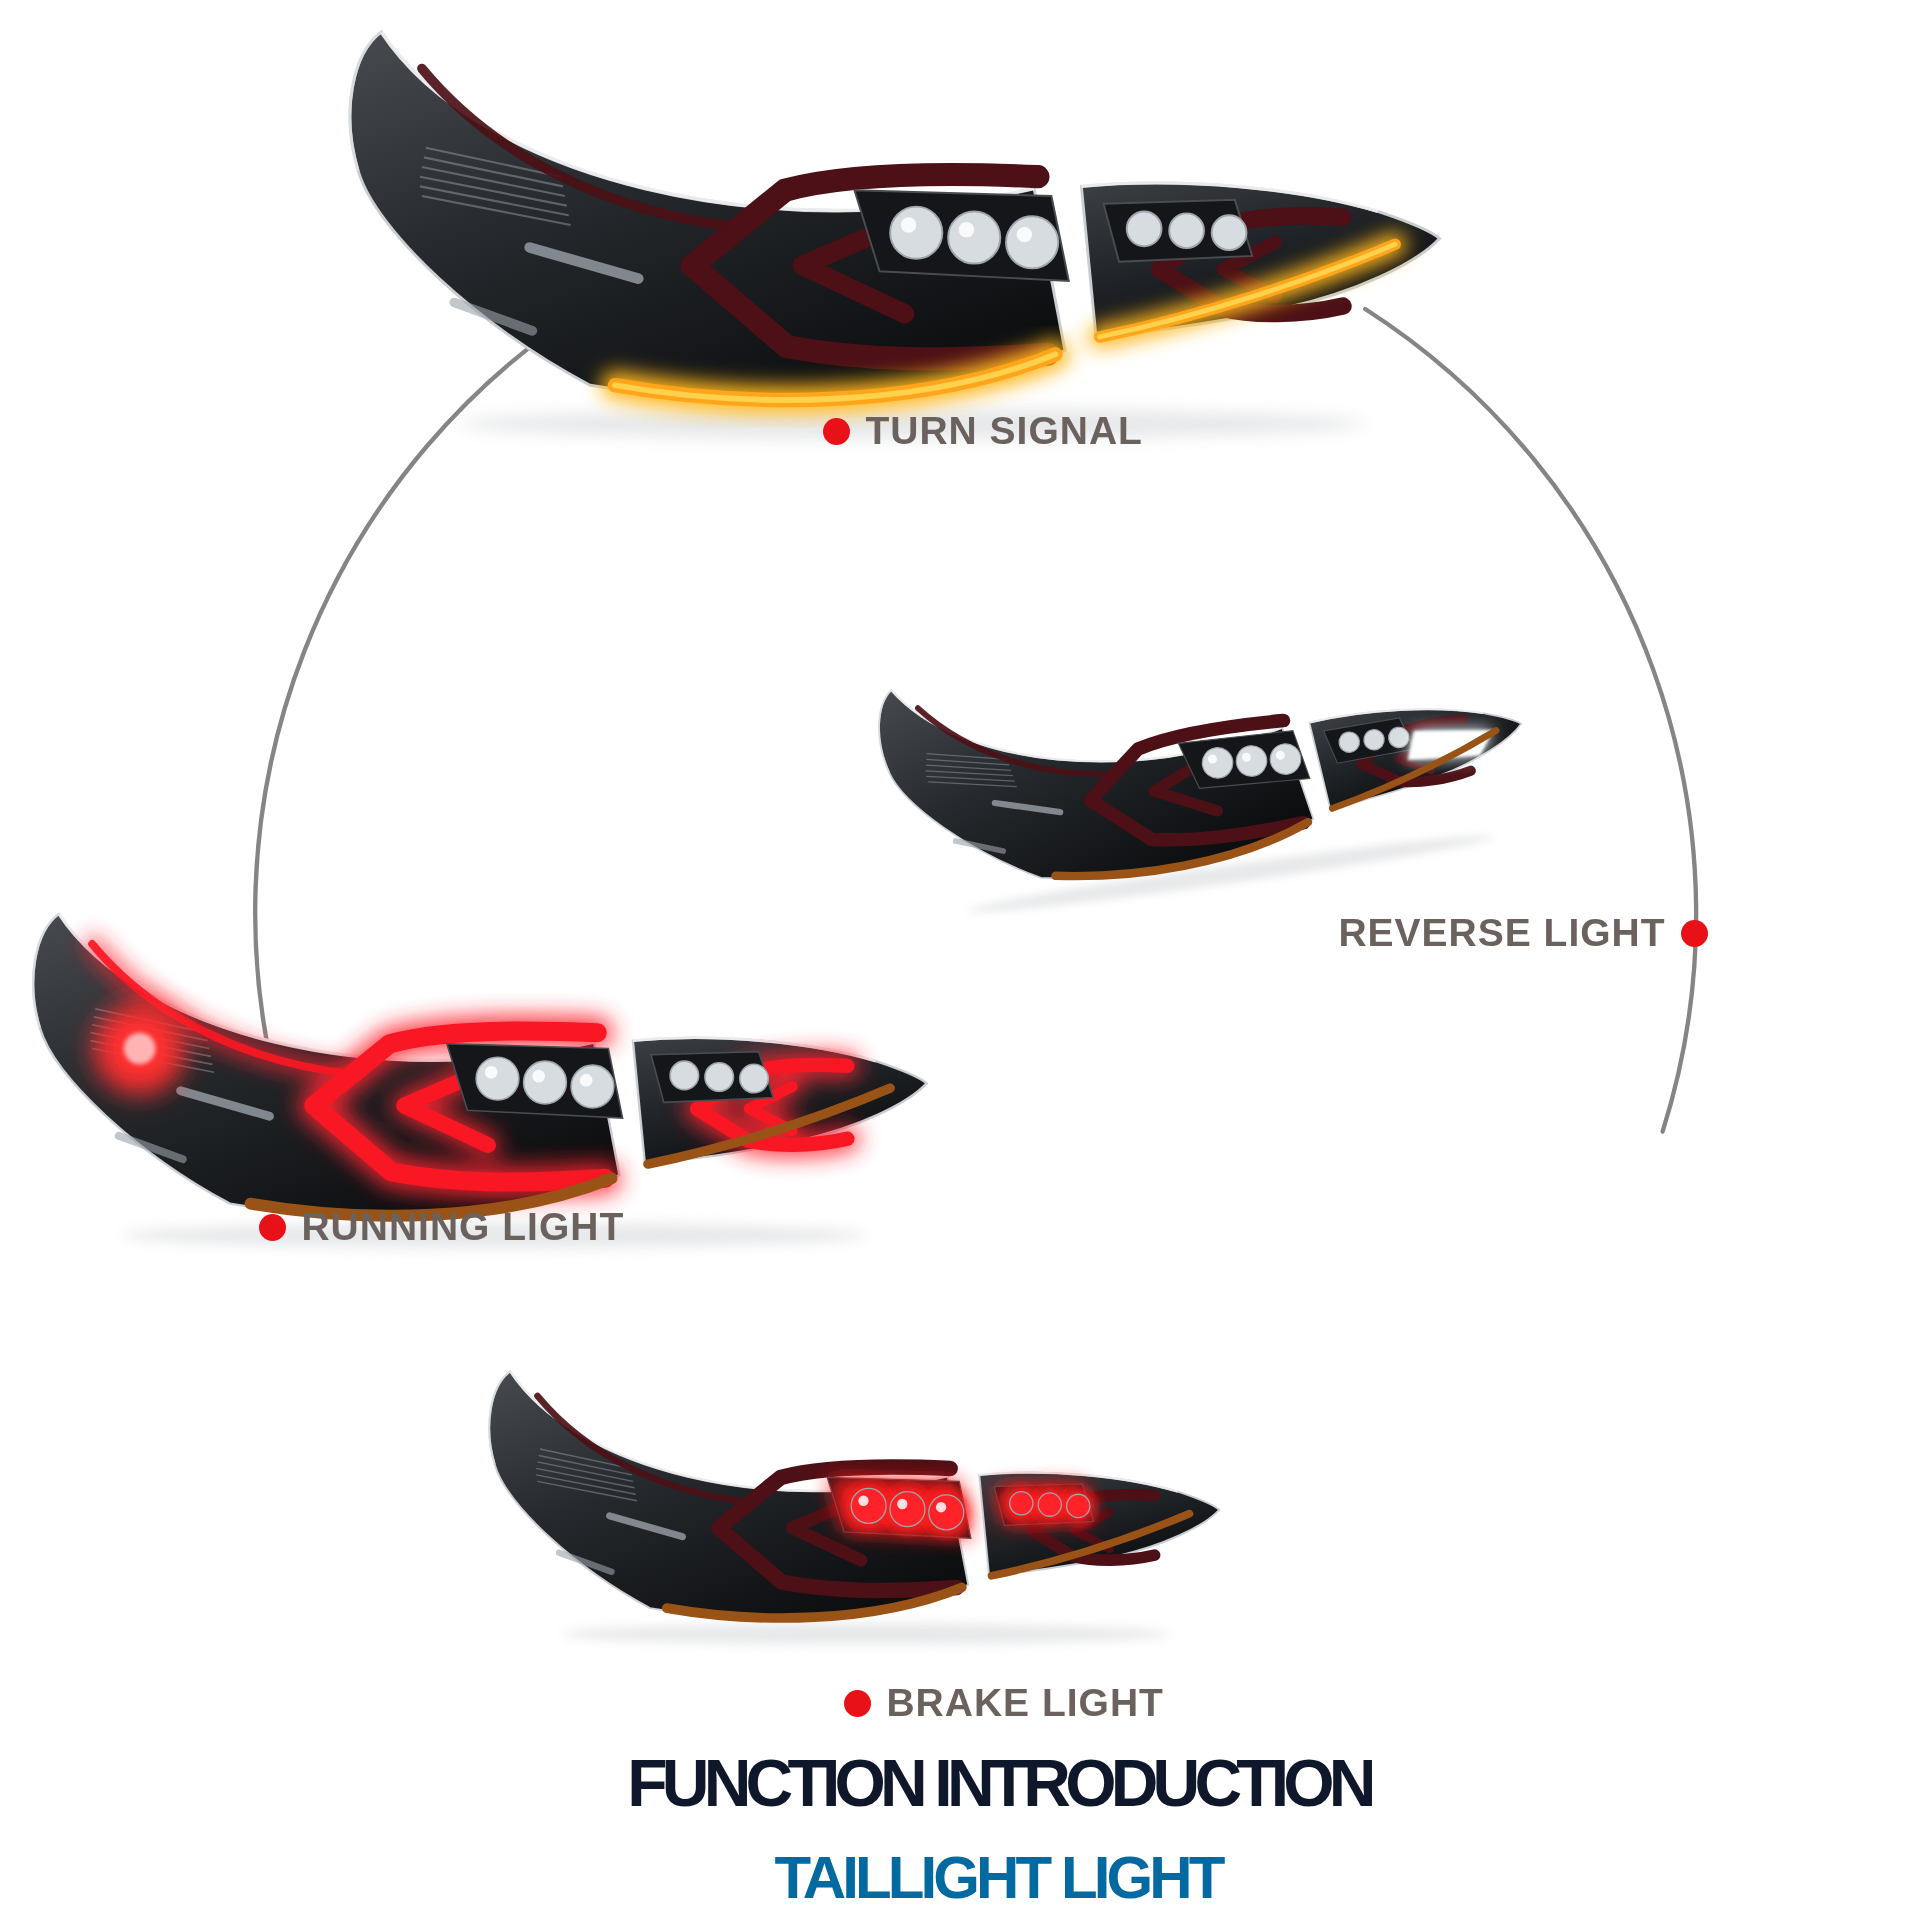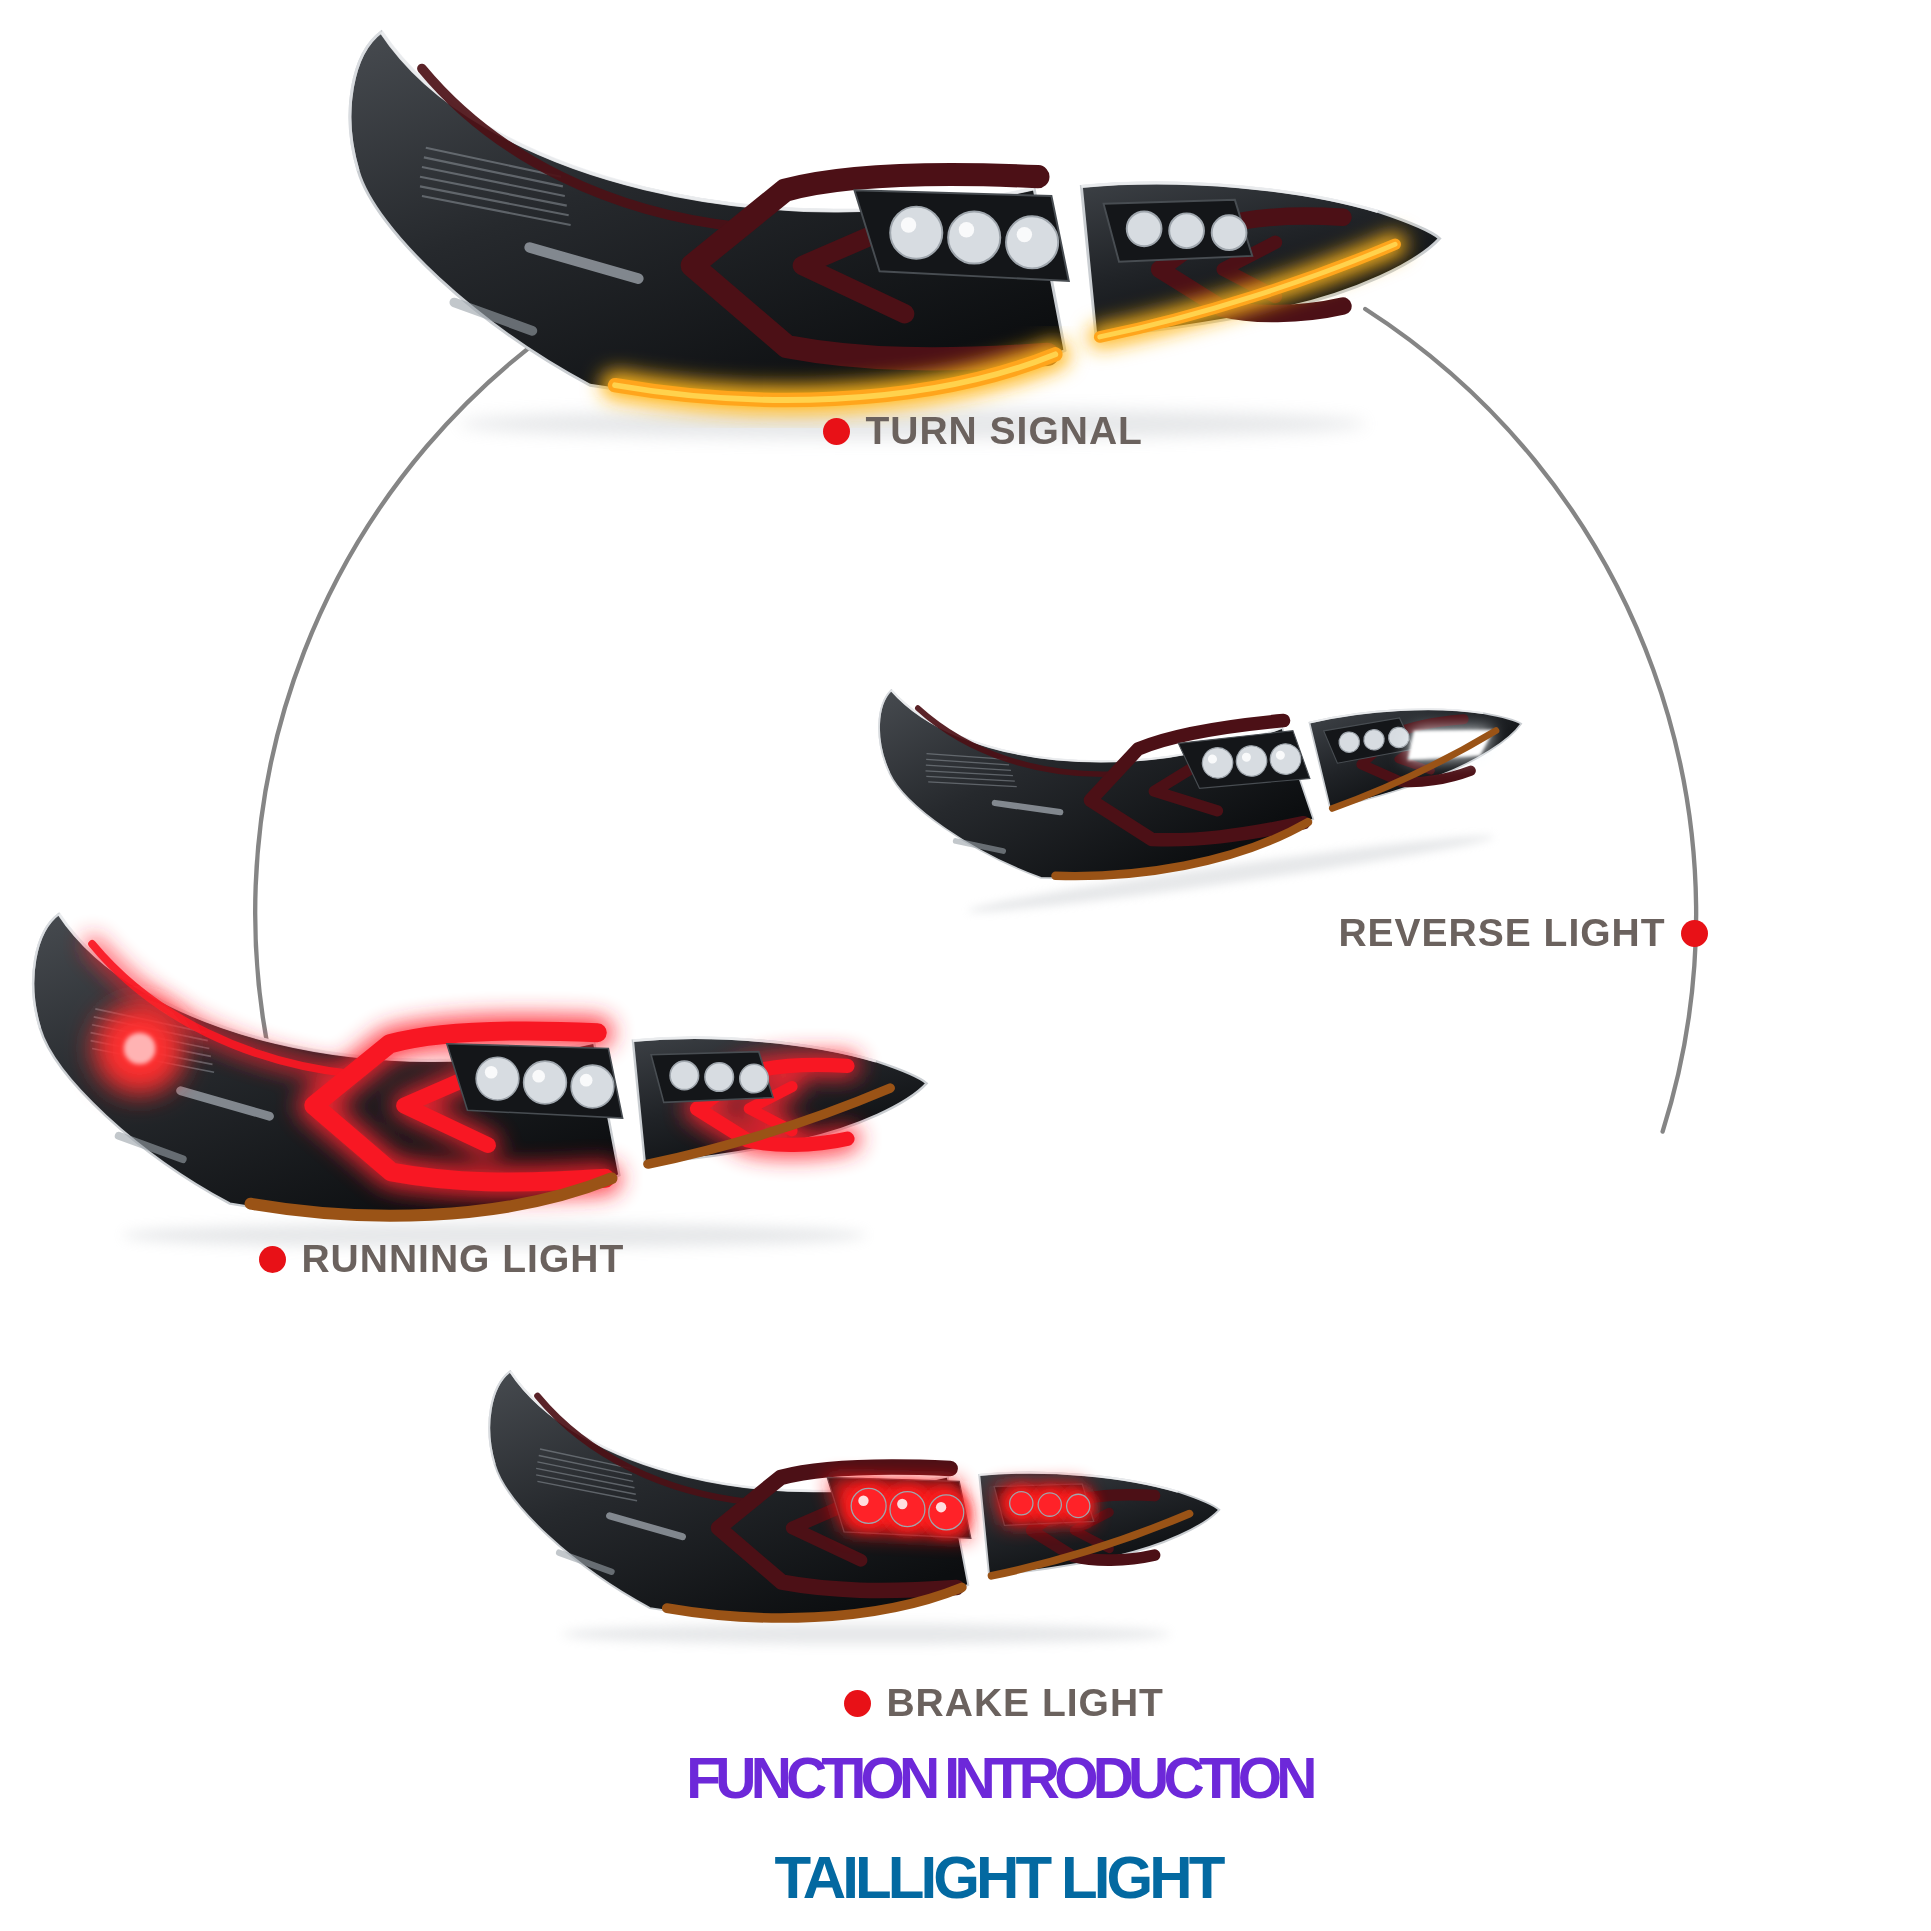--- a/index.html
+++ b/index.html
@@ -24,28 +24,28 @@
   .state-brake   { --led:#ff2228; --ledGlow:0.95; }
 
   
   .fn-label{
     position:absolute;display:flex;align-items:center;gap:15.4px;height:54px;
     color:#6b625e;font-weight:bold;font-size:39px;letter-spacing:1px;white-space:nowrap;
   }
   .fn-label .dot{width:27px;height:27px;border-radius:50%;background:#e81117;flex:none;}
   #label-turn   {left:823px;top:404px;}
   #label-reverse{right:223px;top:906px;}
-  #label-running{left:259px;top:1200px;margin-top:32px;}
+  #label-running{left:259px;top:1200px;}
   #label-brake  {left:844px;top:1676px;justify-content:center;}
 
   
   .title-main{
     position:absolute;top:1750px;left:999px;transform:translateX(-50%);
-    font-size:57px;font-weight:bold;letter-spacing:-5.8px;line-height:1;
-    color:#6d28d9;white-space:nowrap;
+    font-size:66px;font-weight:bold;letter-spacing:-5.8px;line-height:1;
+    color:#0f172a;white-space:nowrap;
   }
   .title-sub{
     position:absolute;top:1848px;left:998px;transform:translateX(-50%);
     font-size:60px;font-weight:bold;letter-spacing:-3.9px;line-height:1;
     color:#0369a1;white-space:nowrap;
   }
 </style>
 </head>
 <body>
 

